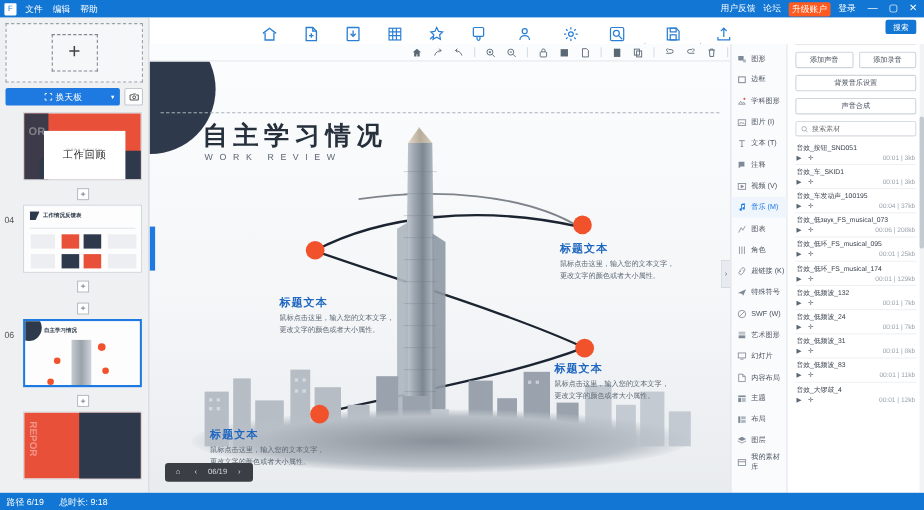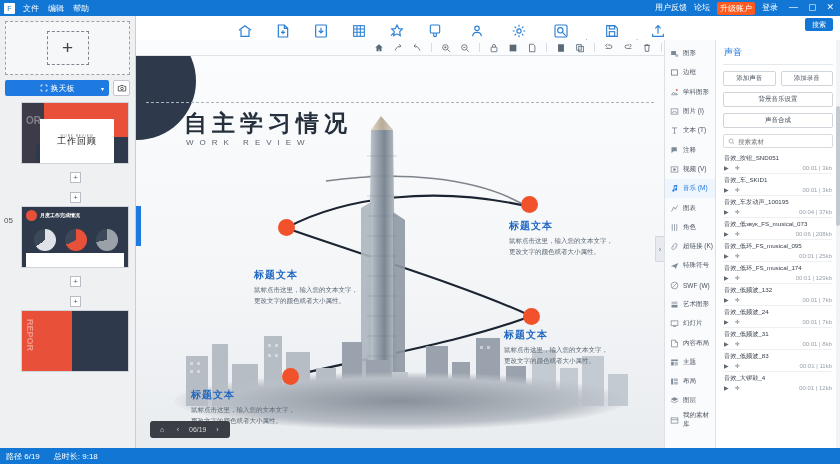--- a/index.html
+++ b/index.html
@@ -276,42 +276,60 @@
           <div style="position:absolute;left:4px;top:12px;font-size:10px;color:rgba(255,255,255,.35);font-weight:bold;">OR</div>
           <div class="th-label" style="left:18px;top:16px;width:74px;text-align:center;">工作回顾</div>
           <div style="position:absolute;left:18px;top:31px;width:74px;" class="th-sub">WORK REVIEW</div>
         </div>
       </div>
 
       <div class="plus-sep">
         <span class="pbox">+</span>
       </div>
 
+      <div class="slide-item">
+        <div class="slide-num">04</div>
+        <div class="thumb">
+          <div class="th-white"></div>
+          <div style="position:absolute;left:5px;top:5px;width:9px;height:8px;background:#2e3a4b;clip-path:polygon(0 0,100% 0,60% 100%,0 100%);"></div>
+          <div style="position:absolute;left:17px;top:5px;font-size:5px;font-weight:bold;color:#2e3a4b;">工作情况反馈表</div>
+          <div style="position:absolute;left:5px;top:20px;right:5px;height:1px;background:#e3e6ea;"></div>
+          <div style="position:absolute;left:6px;top:26px;width:22px;height:13px;background:#eceef1;"></div>
+          <div style="position:absolute;left:34px;top:26px;width:16px;height:13px;background:#e8503a;"></div>
+          <div style="position:absolute;left:54px;top:26px;width:16px;height:13px;background:#2e3a4b;"></div>
+          <div style="position:absolute;left:76px;top:26px;width:26px;height:13px;background:#eceef1;"></div>
+          <div style="position:absolute;left:6px;top:44px;width:22px;height:13px;background:#eceef1;"></div>
+          <div style="position:absolute;left:34px;top:44px;width:16px;height:13px;background:#2e3a4b;"></div>
+          <div style="position:absolute;left:54px;top:44px;width:16px;height:13px;background:#e8503a;"></div>
+          <div style="position:absolute;left:76px;top:44px;width:26px;height:13px;background:#eceef1;"></div>
+        </div>
+      </div>
 
       <div class="plus-sep">
         <span class="pbox">+</span>
       </div>
 
-      <div class="slide-item">
-        <div class="slide-num">05</div>
-        <div class="thumb">
-          <div class="th-dark"></div>
-          <div style="position:absolute;left:4px;top:3px;width:11px;height:11px;background:#e8503a;border-radius:50%;"></div>
-          <div style="position:absolute;left:18px;top:5px;font-size:5px;font-weight:bold;color:#fff;">月度工作完成情况</div>
-          <div style="position:absolute;left:12px;top:22px;width:22px;height:22px;border-radius:50%;background:conic-gradient(#dfe2e6 0 65%, #3c4858 65% 100%);"></div>
-          <div style="position:absolute;left:43px;top:22px;width:22px;height:22px;border-radius:50%;background:conic-gradient(#e8503a 0 68%, #3c4858 68% 100%);"></div>
-          <div style="position:absolute;left:74px;top:22px;width:22px;height:22px;border-radius:50%;background:conic-gradient(#9aa1a9 0 72%, #3c4858 72% 100%);"></div>
-          <div style="position:absolute;left:4px;bottom:0;right:4px;height:14px;background:#fff;"></div>
-        </div>
-      </div>
 
       <div class="plus-sep">
         <span class="pbox">+</span>
       </div>
 
+      <div class="slide-item">
+        <div class="slide-num">06</div>
+        <div class="thumb sel">
+          <div class="th-white"></div>
+          <div style="position:absolute;left:-9px;top:-6px;width:24px;height:24px;background:#2e3a4b;border-radius:50%;"></div>
+          <div style="position:absolute;left:17px;top:5px;font-size:5px;font-weight:bold;color:#2e3a4b;">自主学习情况</div>
+          <div style="position:absolute;left:42px;top:17px;width:18px;height:45px;background:linear-gradient(90deg,#c7ccd2,#9aa2ab,#cfd4d9);"></div>
+          <div style="position:absolute;left:66px;top:20px;width:7px;height:7px;background:#f1522c;border-radius:50%;"></div>
+          <div style="position:absolute;left:26px;top:33px;width:6px;height:6px;background:#f1522c;border-radius:50%;"></div>
+          <div style="position:absolute;left:70px;top:42px;width:6px;height:6px;background:#f1522c;border-radius:50%;"></div>
+          <div style="position:absolute;left:20px;top:52px;width:6px;height:6px;background:#f1522c;border-radius:50%;"></div>
+        </div>
+      </div>
 
       <div class="plus-sep">
         <span class="pbox">+</span>
       </div>
 
       <div class="slide-item">
 
         <div class="thumb">
           <div class="th-red"></div>
           <div style="position:absolute;right:0;top:0;width:56px;height:62px;background:#2e3a4b;"></div>
@@ -742,21 +760,20 @@
           <rect x="3" y="5" width="18" height="14"></rect>
           <path d="M3 10h18"></path>
         </svg>
       <span>我的素材库</span>
     </div>
   </div>
 
   <div class="collapse-arrow">›</div>
 
   <div class="soundpanel">
-    <div class="sp-title">声音</div>
     <div class="sp-divider"></div>
 
     <div class="sp-btnrow">
       <div class="sp-btn">添加声音</div>
       <div class="sp-btn">添加录音</div>
     </div>
     <div class="sp-btnrow">
       <div class="sp-btn full">背景音乐设置</div>
     </div>
     <div class="sp-btnrow">

